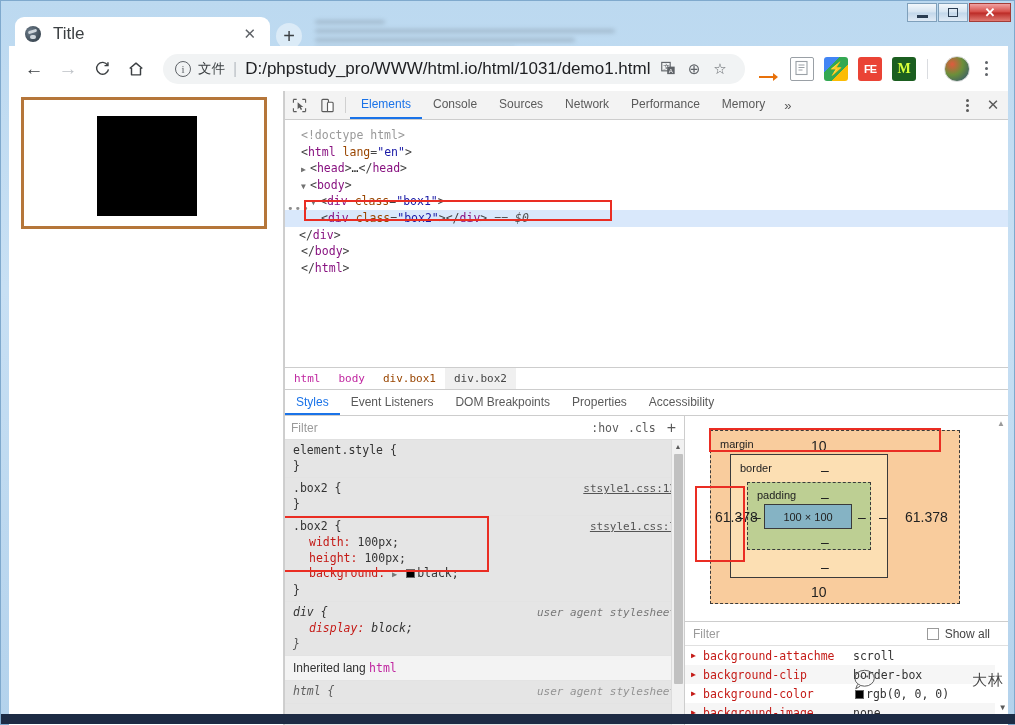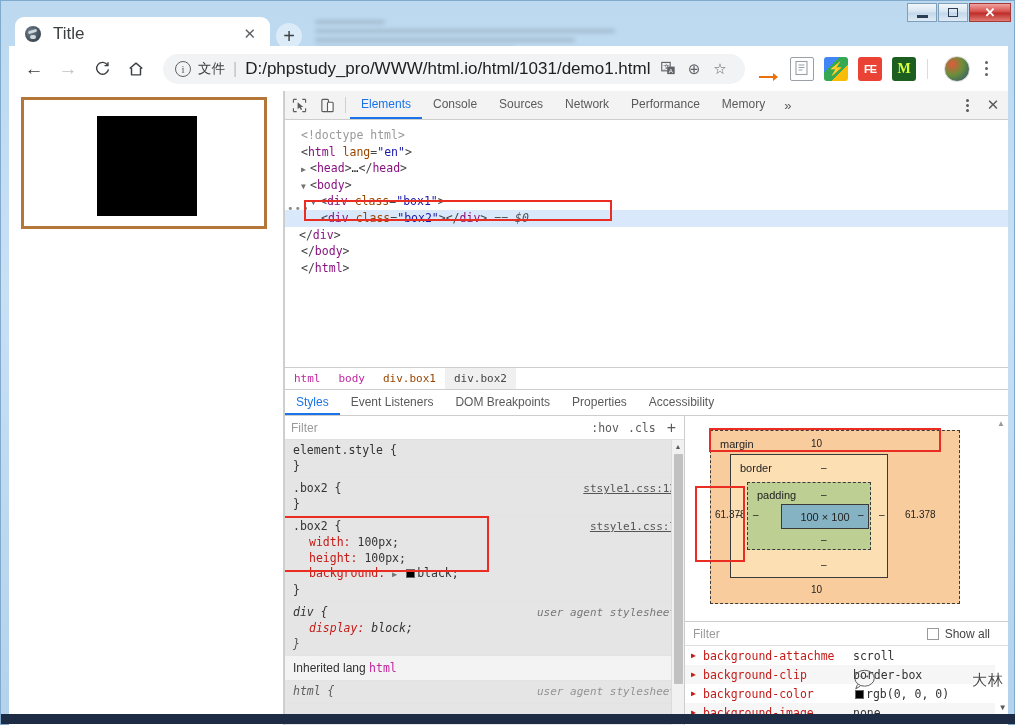--- a/index.html
+++ b/index.html
@@ -263,26 +263,26 @@
   }
   #bm-border{
     left:45px; top:38px; width:158px; height:124px;
     background:#fcdfb3; border:1px solid #3a3a3a;
   }
   #bm-padding{
     left:62px; top:66px; width:124px; height:68px;
     background:#bdcf93; border:1px dashed #3a3a3a;
   }
   #bm-content{
-    left:96px; top:88px; width:88px; height:25px;
+    left:79px; top:88px; width:88px; height:25px;
     background:#85b3c4; border:1px solid #3a3a3a;
     display:flex; align-items:center; justify-content:center;
   }
   .bm-label{ position:absolute; font-size:11px; color:#222;}
-  .bm-val{ position:absolute; font-size:10px; color:#222;}
+  .bm-val{ position:absolute; font-size:14px; color:#222;}
   #bm-hl-top{ position:absolute; left:24px; top:12px; width:232px; height:24px;
     border:2.5px solid #ea2d23; pointer-events:none;}
   #bm-hl-left{ position:absolute; left:10px; top:70px; width:50px; height:76px;
     border:2.5px solid #ea2d23; pointer-events:none;}
   #bm-scroll{ position:absolute; right:0; top:0; bottom:0; width:13px; background:#fff;}
   #bm-scroll-arrow{ position:absolute; right:3px; top:3px; font-size:8px; color:#9a9a9a;}
   #computed-filter{
     height:25px; flex:0 0 auto; display:flex; align-items:center; padding:0 8px;
     border-top:1px solid #cdcdcd; border-bottom:1px solid #e0e0e0; background:#fff;
   }

